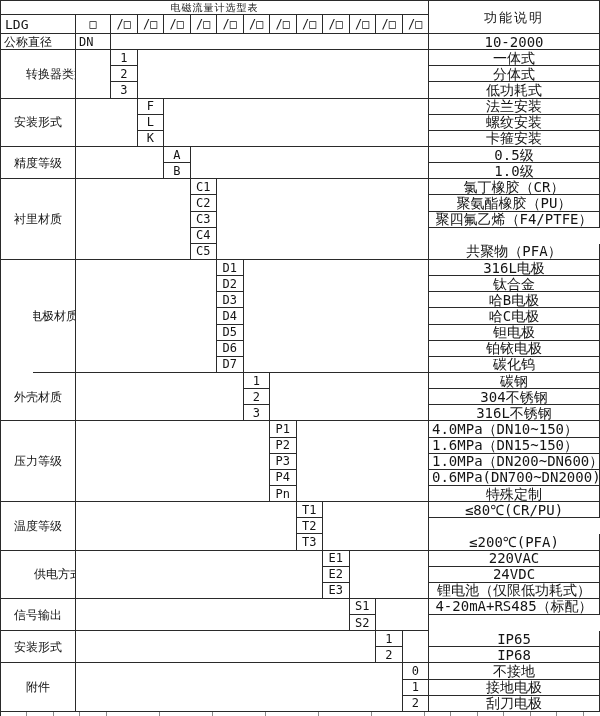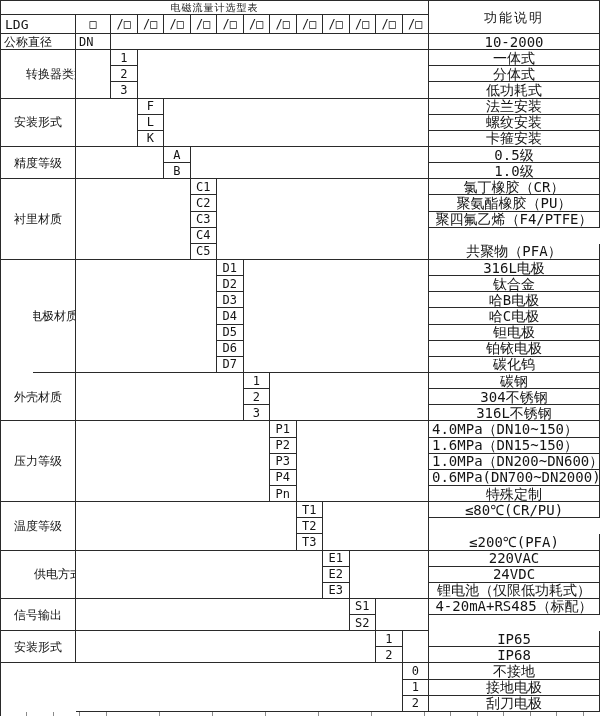--- a/index.html
+++ b/index.html
@@ -162,20 +162,21 @@
     <div class="cell desc" style="grid-area: 38 / 15 / 39 / 16;">4-20mA+RS485（标配）</div>
     <div class="cell code" style="grid-area: 39 / 12 / 40 / 13;">S2</div>
     <div class="cell filler" style="grid-area: 38 / 13 / 40 / 15;"></div>
     <div class="cell label" style="grid-area: 40 / 1 / 42 / 2;">安装形式</div>
     <div class="cell filler" style="grid-area: 40 / 2 / 42 / 13;"></div>
     <div class="cell code" style="grid-area: 40 / 13 / 41 / 14;">1</div>
     <div class="cell desc" style="grid-area: 40 / 15 / 41 / 16;">IP65</div>
     <div class="cell code" style="grid-area: 41 / 13 / 42 / 14;">2</div>
     <div class="cell desc" style="grid-area: 41 / 15 / 42 / 16;">IP68</div>
     <div class="cell filler" style="grid-area: 40 / 14 / 42 / 15;"></div>
+    <div class="cell label" style="grid-area: 42 / 1 / 45 / 2;">附件</div>
     <div class="cell filler" style="grid-area: 42 / 2 / 45 / 14;"></div>
     <div class="cell code" style="grid-area: 42 / 14 / 43 / 15;">0</div>
     <div class="cell desc" style="grid-area: 42 / 15 / 43 / 16;">不接地</div>
     <div class="cell code" style="grid-area: 43 / 14 / 44 / 15;">1</div>
     <div class="cell desc" style="grid-area: 43 / 15 / 44 / 16;">接地电极</div>
     <div class="cell code" style="grid-area: 44 / 14 / 45 / 15;">2</div>
     <div class="cell desc" style="grid-area: 44 / 15 / 45 / 16;">刮刀电极</div>
   </div>
 
 </body></html>

